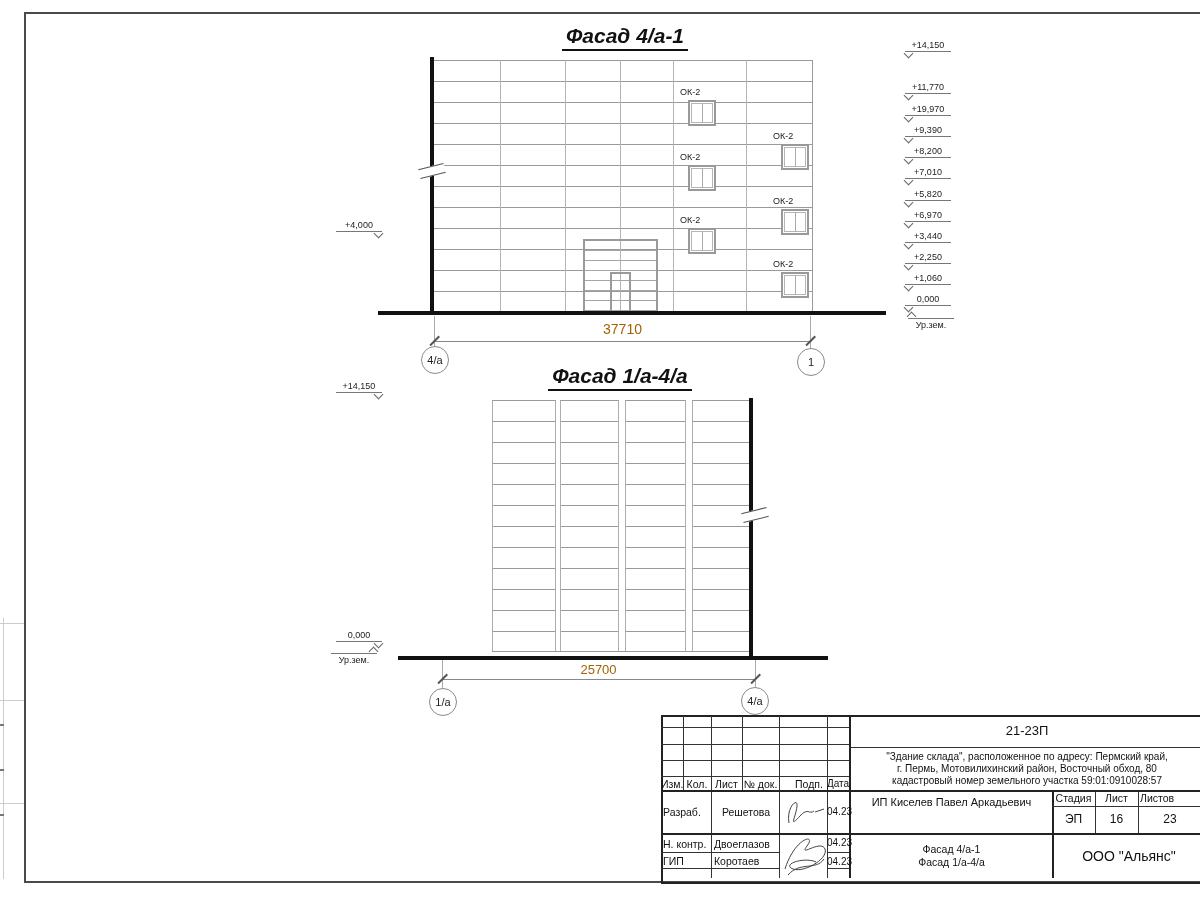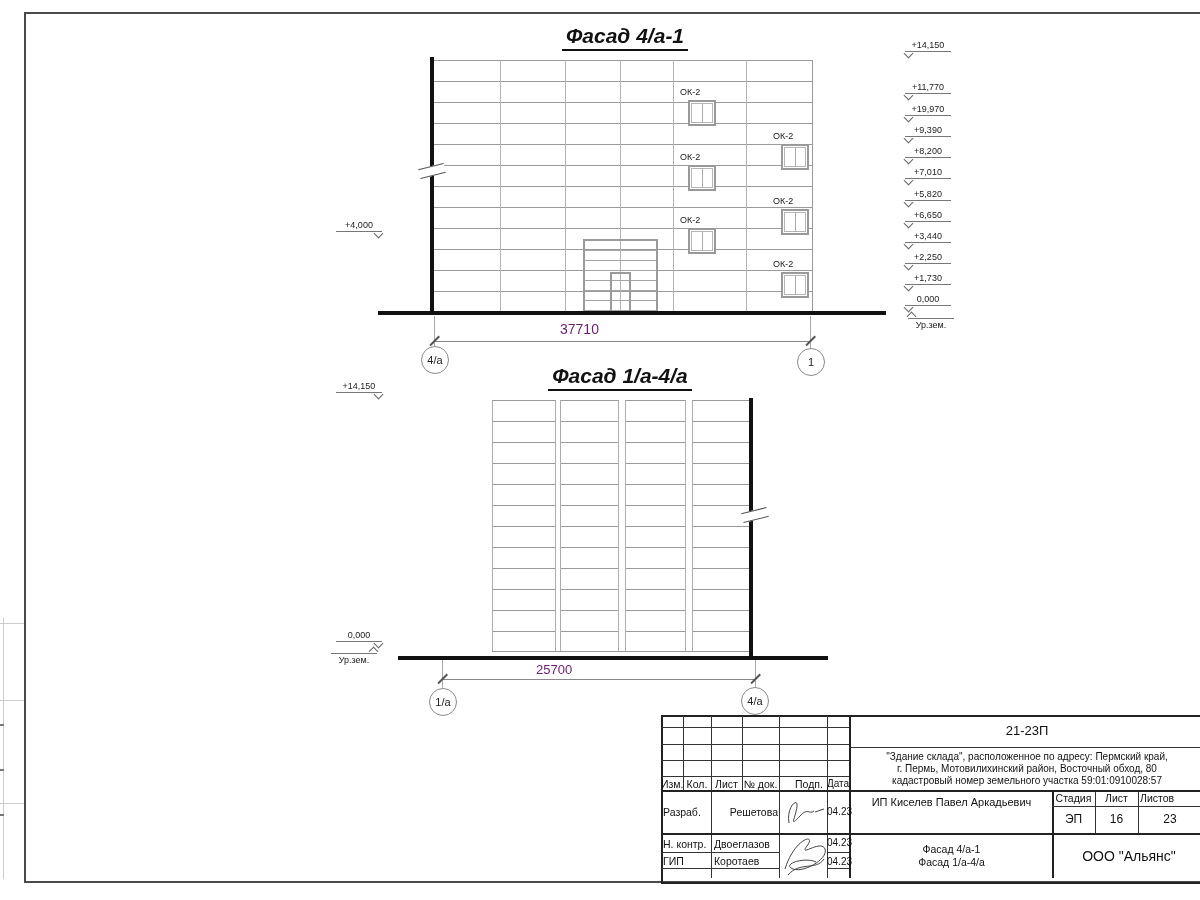--- a/index.html
+++ b/index.html
@@ -37,21 +37,21 @@
   .lvl .t{display:inline-block;min-width:42px;text-align:center;border-bottom:1px solid #777;padding:0 2px 1px 2px;position:relative}
   .lvl .t.t-top{border-bottom:none;border-top:1px solid #777;padding:1px 2px 0 2px}
   .vtick{position:absolute;width:6px;height:6px;border-left:1px solid #666;border-bottom:1px solid #666;transform:rotate(-45deg)}
   .vt-l{left:0;bottom:-5px}.vt-r{right:0;bottom:-5px}
   .vtick.up{transform:rotate(135deg)}
   .vt-ul{left:0;top:-5px}.vt-ur{right:0;top:-5px}
   
   .dimline{position:absolute;height:1px;background:#888}
   .extline{position:absolute;width:1px;background:#aaa}
   .slash{position:absolute;width:13px;height:1.5px;background:#555;transform:rotate(-45deg)}
-  .dimtxt{position:absolute;font-size:14px;color:#701a75}
+  .dimtxt{position:absolute;font-size:14px;text-align:center;color:#a16207}
   .bubble{position:absolute;width:26px;height:26px;border:1px solid #8a8a8a;border-radius:50%;background:#fff;
           text-align:center;line-height:26px;font-size:11px;color:#222}
   
   .tb-v{position:absolute;width:1px;background:#333}
   .tb-v2{position:absolute;width:2px;background:#222}
   .tb-h{position:absolute;height:1px;background:#333}
   .tb-h2{position:absolute;height:2px;background:#222}
   .tbcell{position:absolute;text-align:center;color:#111}
   .small{font-size:10.5px}
   
@@ -114,24 +114,24 @@
   <span class="t">+4,000</span><i class="vtick vt-r"></i>
 </div>
 
 <div class="lvl" style="left:905px;top:40px"><span class="t">+14,150</span><i class="vtick vt-l"></i></div>
 <div class="lvl" style="left:905px;top:82px"><span class="t">+11,770</span><i class="vtick vt-l"></i></div>
 <div class="lvl" style="left:905px;top:104px"><span class="t">+19,970</span><i class="vtick vt-l"></i></div>
 <div class="lvl" style="left:905px;top:125px"><span class="t">+9,390</span><i class="vtick vt-l"></i></div>
 <div class="lvl" style="left:905px;top:146px"><span class="t">+8,200</span><i class="vtick vt-l"></i></div>
 <div class="lvl" style="left:905px;top:167px"><span class="t">+7,010</span><i class="vtick vt-l"></i></div>
 <div class="lvl" style="left:905px;top:189px"><span class="t">+5,820</span><i class="vtick vt-l"></i></div>
-<div class="lvl" style="left:905px;top:210px"><span class="t">+6,650</span><i class="vtick vt-l"></i></div>
+<div class="lvl" style="left:905px;top:210px"><span class="t">+6,970</span><i class="vtick vt-l"></i></div>
 <div class="lvl" style="left:905px;top:231px"><span class="t">+3,440</span><i class="vtick vt-l"></i></div>
 <div class="lvl" style="left:905px;top:252px"><span class="t">+2,250</span><i class="vtick vt-l"></i></div>
-<div class="lvl" style="left:905px;top:273px"><span class="t">+1,730</span><i class="vtick vt-l"></i></div>
+<div class="lvl" style="left:905px;top:273px"><span class="t">+1,060</span><i class="vtick vt-l"></i></div>
 <div class="lvl" style="left:905px;top:294px"><span class="t">0,000</span><i class="vtick vt-l"></i></div>
 <div class="lvl" style="left:908px;top:318px"><i class="vtick up vt-ul"></i><span class="t t-top">Ур.зем.</span></div>
 
 <div class="ftitle" style="left:470px;top:364px"><span>Фасад 1/а-4/а</span></div>
 
 <div class="bay" style="left:492px;top:400px;width:62px;height:251px"></div>
 <div class="bay" style="left:560px;top:400px;width:57px;height:251px"></div>
 <div class="bay" style="left:625px;top:400px;width:59px;height:251px"></div>
 <div class="bay" style="left:692px;top:400px;width:57px;height:251px"></div>
 <div class="hl" style="left:492px;top:651px;width:258px"></div>
@@ -186,21 +186,21 @@
 <div class="tb-h" style="left:827px;top:868px;width:22px"></div>
 
 <div class="tbcell small" style="left:661px;top:778px;width:22px">Изм.</div>
 <div class="tbcell small" style="left:683px;top:778px;width:28px">Кол.</div>
 <div class="tbcell small" style="left:711px;top:778px;width:31px">Лист</div>
 <div class="tbcell small" style="left:742px;top:778px;width:37px">№ док.</div>
 <div class="tbcell small" style="left:779px;top:778px;width:60px">Подп.</div>
 <div class="tbcell small" style="left:827px;top:778px;width:22px;font-size:10px">Дата</div>
 
 <div class="tbcell small" style="left:663px;top:806px;width:48px;text-align:left">Разраб.</div>
-<div class="tbcell small" style="left:714px;top:806px;width:64px;text-align:right">Решетова</div>
+<div class="tbcell small" style="left:714px;top:806px;width:64px;text-align:center">Решетова</div>
 <div class="tbcell small" style="left:827px;top:806px;width:22px;font-size:10px">04.23</div>
 <div class="tbcell small" style="left:663px;top:838px;width:48px;text-align:left">Н. контр.</div>
 <div class="tbcell small" style="left:714px;top:838px;width:68px;text-align:left">Двоеглазов</div>
 <div class="tbcell small" style="left:827px;top:837px;width:22px;font-size:10px">04.23</div>
 <div class="tbcell small" style="left:663px;top:855px;width:48px;text-align:left">ГИП</div>
 <div class="tbcell small" style="left:714px;top:855px;width:64px;text-align:left">Коротаев</div>
 <div class="tbcell small" style="left:827px;top:856px;width:22px;font-size:10px">04.23</div>
 
 <svg class="abs" style="left:781px;top:793px" width="46" height="42" viewBox="0 0 46 42">
   <path d="M8,30 C5,14 17,4 16,13 C15,24 7,36 19,23 C27,14 28,22 33,18" fill="none" stroke="#444" stroke-width="1"></path>

